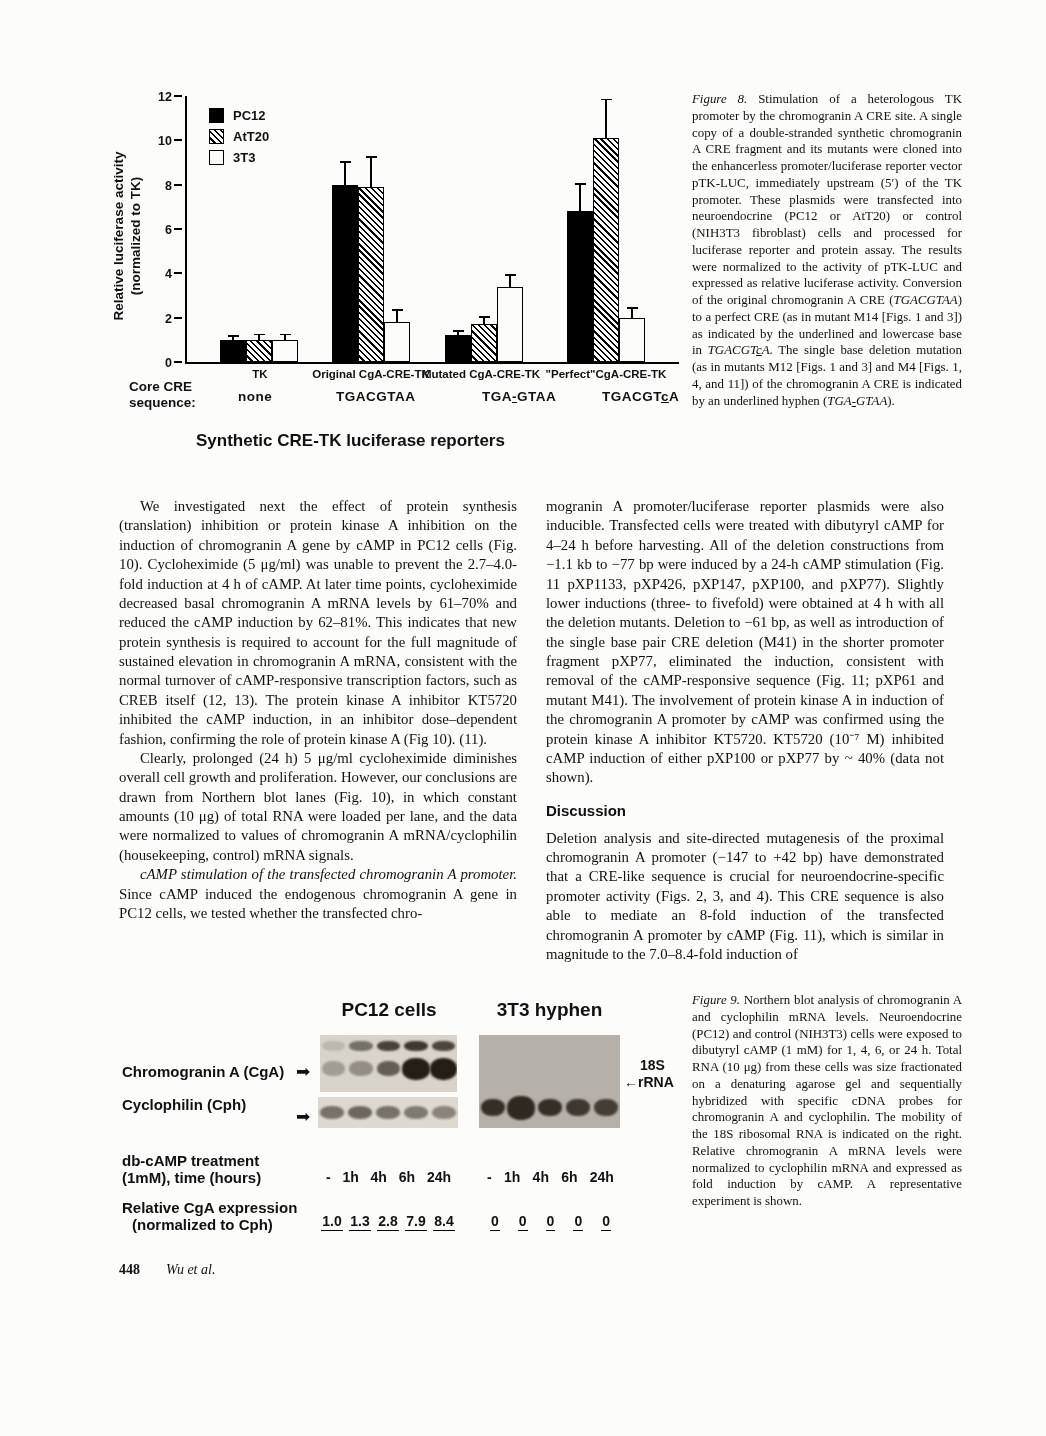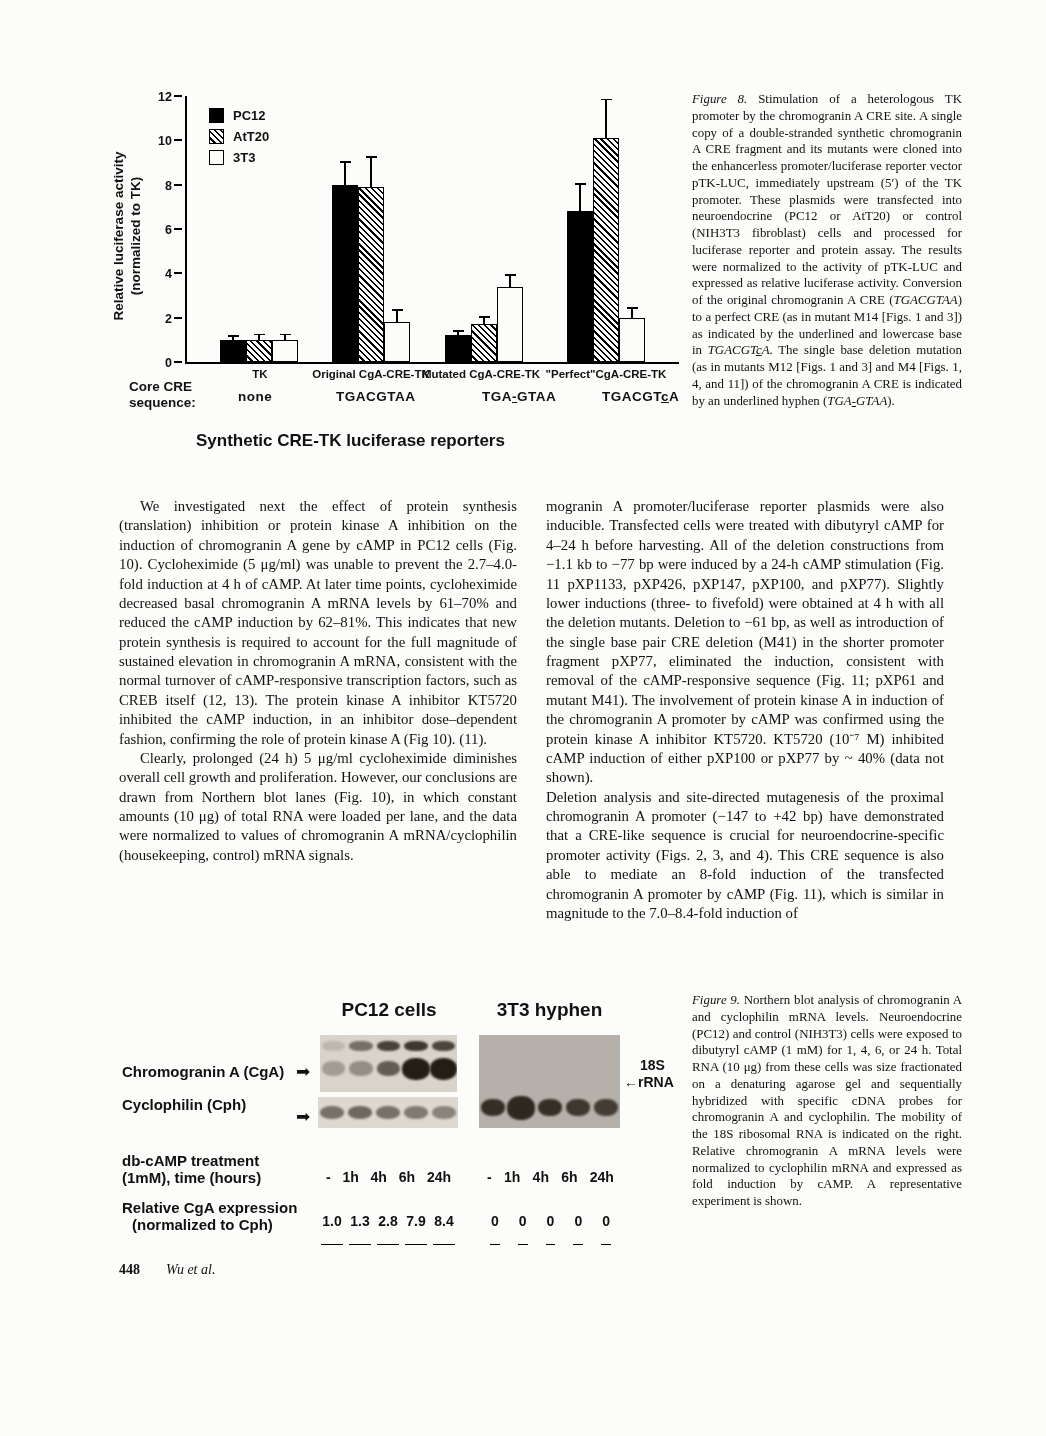--- a/index.html
+++ b/index.html
@@ -66,21 +66,21 @@
   .small-label{position:absolute;font:bold 15px/17px "Liberation Sans",sans-serif;}
   #treatment-label{left:122px;top:1152px;}
   #expression-label{left:122px;top:1199px;}
   #expression-label .second{padding-left:10px;}
   .lane-row{position:absolute;display:flex;justify-content:space-around;
             font:bold 14px "Liberation Sans",sans-serif;}
   #pc12-lanes{left:320px;top:1169px;width:137px;}
   #t3-lanes{left:481px;top:1169px;width:139px;}
   .value-row{position:absolute;display:flex;justify-content:space-around;
              font:bold 14px "Liberation Sans",sans-serif;}
-  .value-row span{border-bottom:1.6px solid #000;padding:0 1px 15px;}
+  .value-row span{border-bottom:1.6px solid #000;padding:0 1px 1px;}
   #pc12-values{left:318px;top:1213px;width:140px;}
   #t3-values{left:481px;top:1213px;width:139px;}
 
   
   .footer{position:absolute;top:1262px;font:14px "Liberation Serif",serif;}
   #page-number{left:119px;font-weight:bold;}
   #running-title{left:166px;font-style:italic;}
 </style>
 </head>
 <body>
@@ -176,24 +176,26 @@
   <span class="seq" style="left:482px"><span>TGA</span><span style="text-decoration: underline;">-</span><span>GTAA</span></span>
   <span class="seq" style="left:602px"><span>TGACGT</span><span style="text-decoration: underline;">c</span><span>A</span></span>
 
   <div class="chart-title">Synthetic CRE-TK luciferase reporters</div>
 
   <div class="caption" id="fig8-caption"><span style="font-style: italic;">Figure 8.</span><span> Stimulation of a heterologous TK promoter by the chromogranin A CRE site. A single copy of a double-stranded synthetic chromogranin A CRE fragment and its mutants were cloned into the enhancerless promoter/luciferase reporter vector pTK-LUC, immediately upstream (5′) of the TK promoter. These plasmids were transfected into neuroendocrine (PC12 or AtT20) or control (NIH3T3 fibroblast) cells and processed for luciferase reporter and protein assay. The results were normalized to the activity of pTK-LUC and expressed as relative luciferase activity. Conversion of the original chromogranin A CRE (</span><span style="font-style: italic;">TGACGTAA</span><span>) to a perfect CRE (as in mutant M14 [Figs. 1 and 3]) as indicated by the underlined and lowercase base in </span><span style="font-style: italic;">TGACGT</span><span style="font-style: italic; text-decoration: underline;">c</span><span style="font-style: italic;">A</span><span>. The single base deletion mutation (as in mutants M12 [Figs. 1 and 3] and M4 [Figs. 1, 4, and 11]) of the chromogranin A CRE is indicated by an underlined hyphen (</span><span style="font-style: italic;">TGA</span><span style="font-style: italic; text-decoration: underline;">-</span><span style="font-style: italic;">GTAA</span><span>).</span></div>
 
   <div class="bodycol col-left">
     <p class="indent">We investigated next the effect of protein synthesis (translation) inhibition or protein kinase A inhibition on the induction of chromogranin A gene by cAMP in PC12 cells (Fig. 10). Cycloheximide (5 μg/ml) was unable to prevent the 2.7–4.0-fold induction at 4 h of cAMP. At later time points, cycloheximide decreased basal chromogranin A mRNA levels by 61–70% and reduced the cAMP induction by 62–81%. This indicates that new protein synthesis is required to account for the full magnitude of sustained elevation in chromogranin A mRNA, consistent with the normal turnover of cAMP-responsive transcription factors, such as CREB itself (12, 13). The protein kinase A inhibitor KT5720 inhibited the cAMP induction, in an inhibitor dose–dependent fashion, confirming the role of protein kinase A (Fig 10). (11).</p>
     <p class="indent">Clearly, prolonged (24 h) 5 μg/ml cycloheximide diminishes overall cell growth and proliferation. However, our conclusions are drawn from Northern blot lanes (Fig. 10), in which constant amounts (10 μg) of total RNA were loaded per lane, and the data were normalized to values of chromogranin A mRNA/cyclophilin (housekeeping, control) mRNA signals.</p>
+    <p class="indent"><span style="font-style: italic;">cAMP stimulation of the transfected chromogranin A promoter.</span><span> Since cAMP induced the endogenous chromogranin A gene in PC12 cells, we tested whether the transfected chro-</span></p>
   </div>
 
   <div class="bodycol col-right">
     <p>mogranin A promoter/luciferase reporter plasmids were also inducible. Transfected cells were treated with dibutyryl cAMP for 4–24 h before harvesting. All of the deletion constructions from −1.1 kb to −77 bp were induced by a 24-h cAMP stimulation (Fig. 11 pXP1133, pXP426, pXP147, pXP100, and pXP77). Slightly lower inductions (three- to fivefold) were obtained at 4 h with all the deletion mutants. Deletion to −61 bp, as well as introduction of the single base pair CRE deletion (M41) in the shorter promoter fragment pXP77, eliminated the induction, consistent with removal of the cAMP-responsive sequence (Fig. 11; pXP61 and mutant M41). The involvement of protein kinase A in induction of the chromogranin A promoter by cAMP was confirmed using the protein kinase A inhibitor KT5720. KT5720 (10⁻⁷ M) inhibited cAMP induction of either pXP100 or pXP77 by ~ 40% (data not shown).</p>
+    <h3 class="discussion">Discussion</h3>
     <p>Deletion analysis and site-directed mutagenesis of the proximal chromogranin A promoter (−147 to +42 bp) have demonstrated that a CRE-like sequence is crucial for neuroendocrine-specific promoter activity (Figs. 2, 3, and 4). This CRE sequence is also able to mediate an 8-fold induction of the transfected chromogranin A promoter by cAMP (Fig. 11), which is similar in magnitude to the 7.0–8.4-fold induction of</p>
   </div>
 
   <div class="blot-header" id="pc12-header">PC12 cells</div>
   <div class="blot-header" id="t3-header">3T3 hyphen</div>
 
   <div class="panel" id="pc12-cga-panel">
       <div class="band" style="left: 2px; top: 6px; width: 23.4px; height: 10px; opacity: 0.15;"></div>
       <div class="band" style="left: 29.4px; top: 6px; width: 23.4px; height: 10px; opacity: 0.55;"></div>
       <div class="band" style="left: 56.8px; top: 6px; width: 23.4px; height: 10px; opacity: 0.8;"></div>

